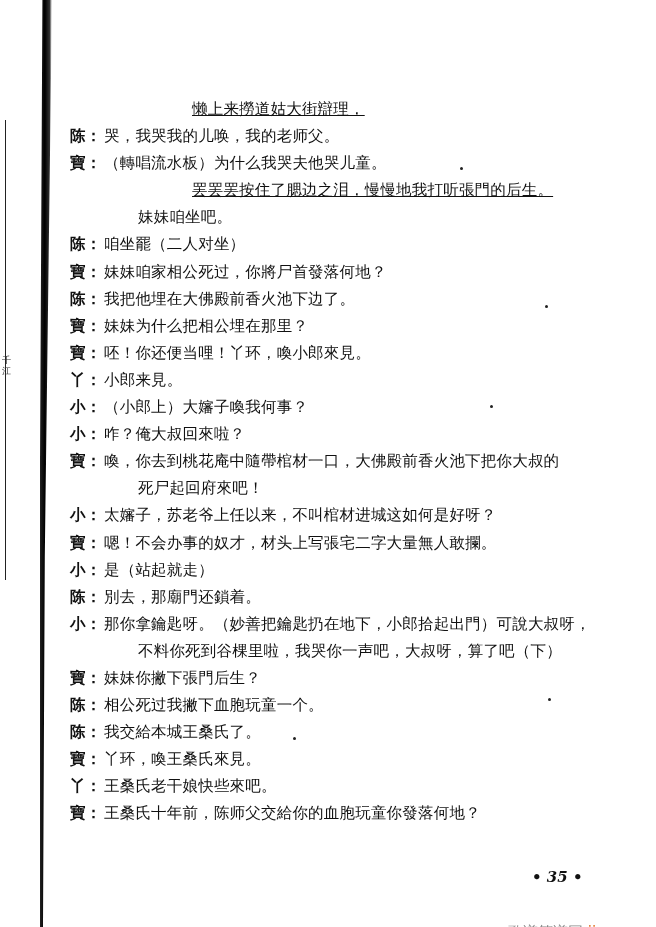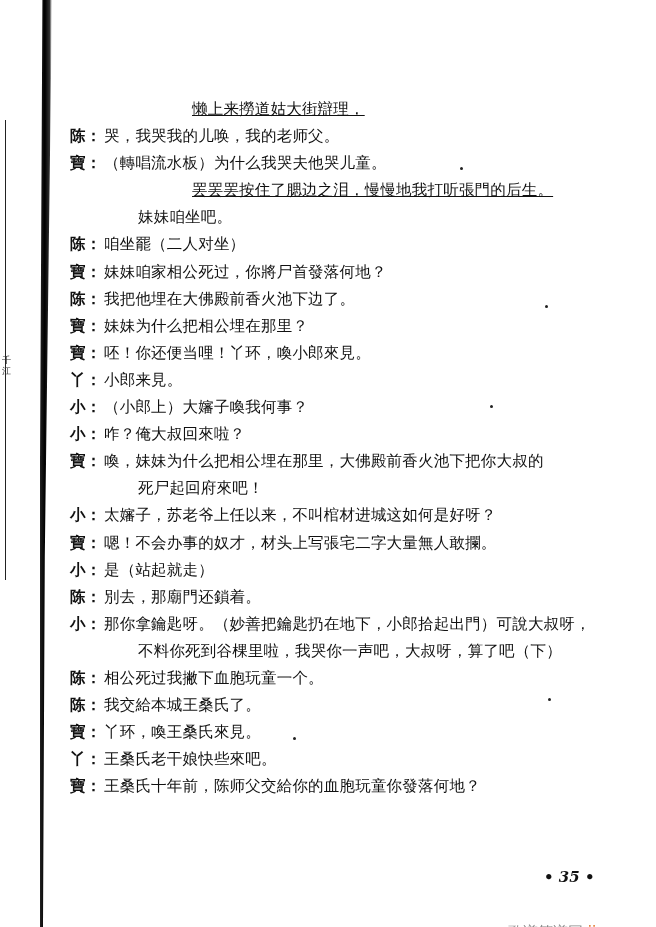--- a/index.html
+++ b/index.html
@@ -61,21 +61,21 @@
       font-weight: bold;
       text-align: left;
     }
     .text {
       display: inline-block;
     }
     .indent-verse { padding-left: 88px; text-decoration: underline; }
     .indent-cont { padding-left: 34px; }
     .page-number {
       position: absolute;
-      left: 544px;
+      left: 532px;
       top: 868px;
       font-size: 15px;
       font-style: italic;
       font-weight: bold;
       font-family: "DejaVu Serif", serif;
     }
     .watermark {
       position: absolute;
       left: 508px;
       top: 899px;
@@ -109,28 +109,29 @@
   <div class="line"><span class="speaker"></span><span class="text indent-verse">罢罢罢按住了腮边之泪，慢慢地我打听張門的后生。</span></div>
   <div class="line"><span class="speaker"></span><span class="text indent-cont">妹妹咱坐吧。</span></div>
   <div class="line"><span class="speaker">陈：</span><span class="text">咱坐罷（二人对坐）</span></div>
   <div class="line"><span class="speaker">寶：</span><span class="text">妹妹咱家相公死过，你將尸首發落何地？</span></div>
   <div class="line"><span class="speaker">陈：</span><span class="text">我把他埋在大佛殿前香火池下边了。</span></div>
   <div class="line"><span class="speaker">寶：</span><span class="text">妹妹为什么把相公埋在那里？</span></div>
   <div class="line"><span class="speaker">寶：</span><span class="text">呸！你还便当哩！丫环，喚小郎來見。</span></div>
   <div class="line"><span class="speaker">丫：</span><span class="text">小郎来見。</span></div>
   <div class="line"><span class="speaker">小：</span><span class="text">（小郎上）大嬸子喚我何事？</span></div>
   <div class="line"><span class="speaker">小：</span><span class="text">咋？俺大叔回來啦？</span></div>
-  <div class="line"><span class="speaker">寶：</span><span class="text">喚，妹妹为什么把相公埋在那里，大佛殿前香火池下把你大叔的</span></div>
+  <div class="line"><span class="speaker">寶：</span><span class="text">喚，你去到桃花庵中隨帶棺材一口，大佛殿前香火池下把你大叔的</span></div>
   <div class="line"><span class="speaker"></span><span class="text indent-cont">死尸起回府來吧！</span></div>
   <div class="line"><span class="speaker">小：</span><span class="text">太嬸子，苏老爷上任以来，不叫棺材进城这如何是好呀？</span></div>
   <div class="line"><span class="speaker">寶：</span><span class="text">嗯！不会办事的奴才，材头上写張宅二字大量無人敢攔。</span></div>
   <div class="line"><span class="speaker">小：</span><span class="text">是（站起就走）</span></div>
   <div class="line"><span class="speaker">陈：</span><span class="text">別去，那廟門还鎖着。</span></div>
   <div class="line"><span class="speaker">小：</span><span class="text">那你拿鑰匙呀。（妙善把鑰匙扔在地下，小郎拾起出門）可說大叔呀，</span></div>
   <div class="line"><span class="speaker"></span><span class="text indent-cont">不料你死到谷棵里啦，我哭你一声吧，大叔呀，算了吧（下）</span></div>
+  <div class="line"><span class="speaker">寶：</span><span class="text">妹妹你撇下張門后生？</span></div>
   <div class="line"><span class="speaker">陈：</span><span class="text">相公死过我撇下血胞玩童一个。</span></div>
   <div class="line"><span class="speaker">陈：</span><span class="text">我交給本城王桑氏了。</span></div>
   <div class="line"><span class="speaker">寶：</span><span class="text">丫环，喚王桑氏來見。</span></div>
   <div class="line"><span class="speaker">丫：</span><span class="text">王桑氏老干娘快些來吧。</span></div>
   <div class="line"><span class="speaker">寶：</span><span class="text">王桑氏十年前，陈师父交給你的血胞玩童你發落何地？</span></div>
 </div>
 
 <div class="page-number">• 35 •</div>
 <div class="watermark"><span>歌谱简谱网</span> <span class="site">jianpu.cn</span></div>
 

